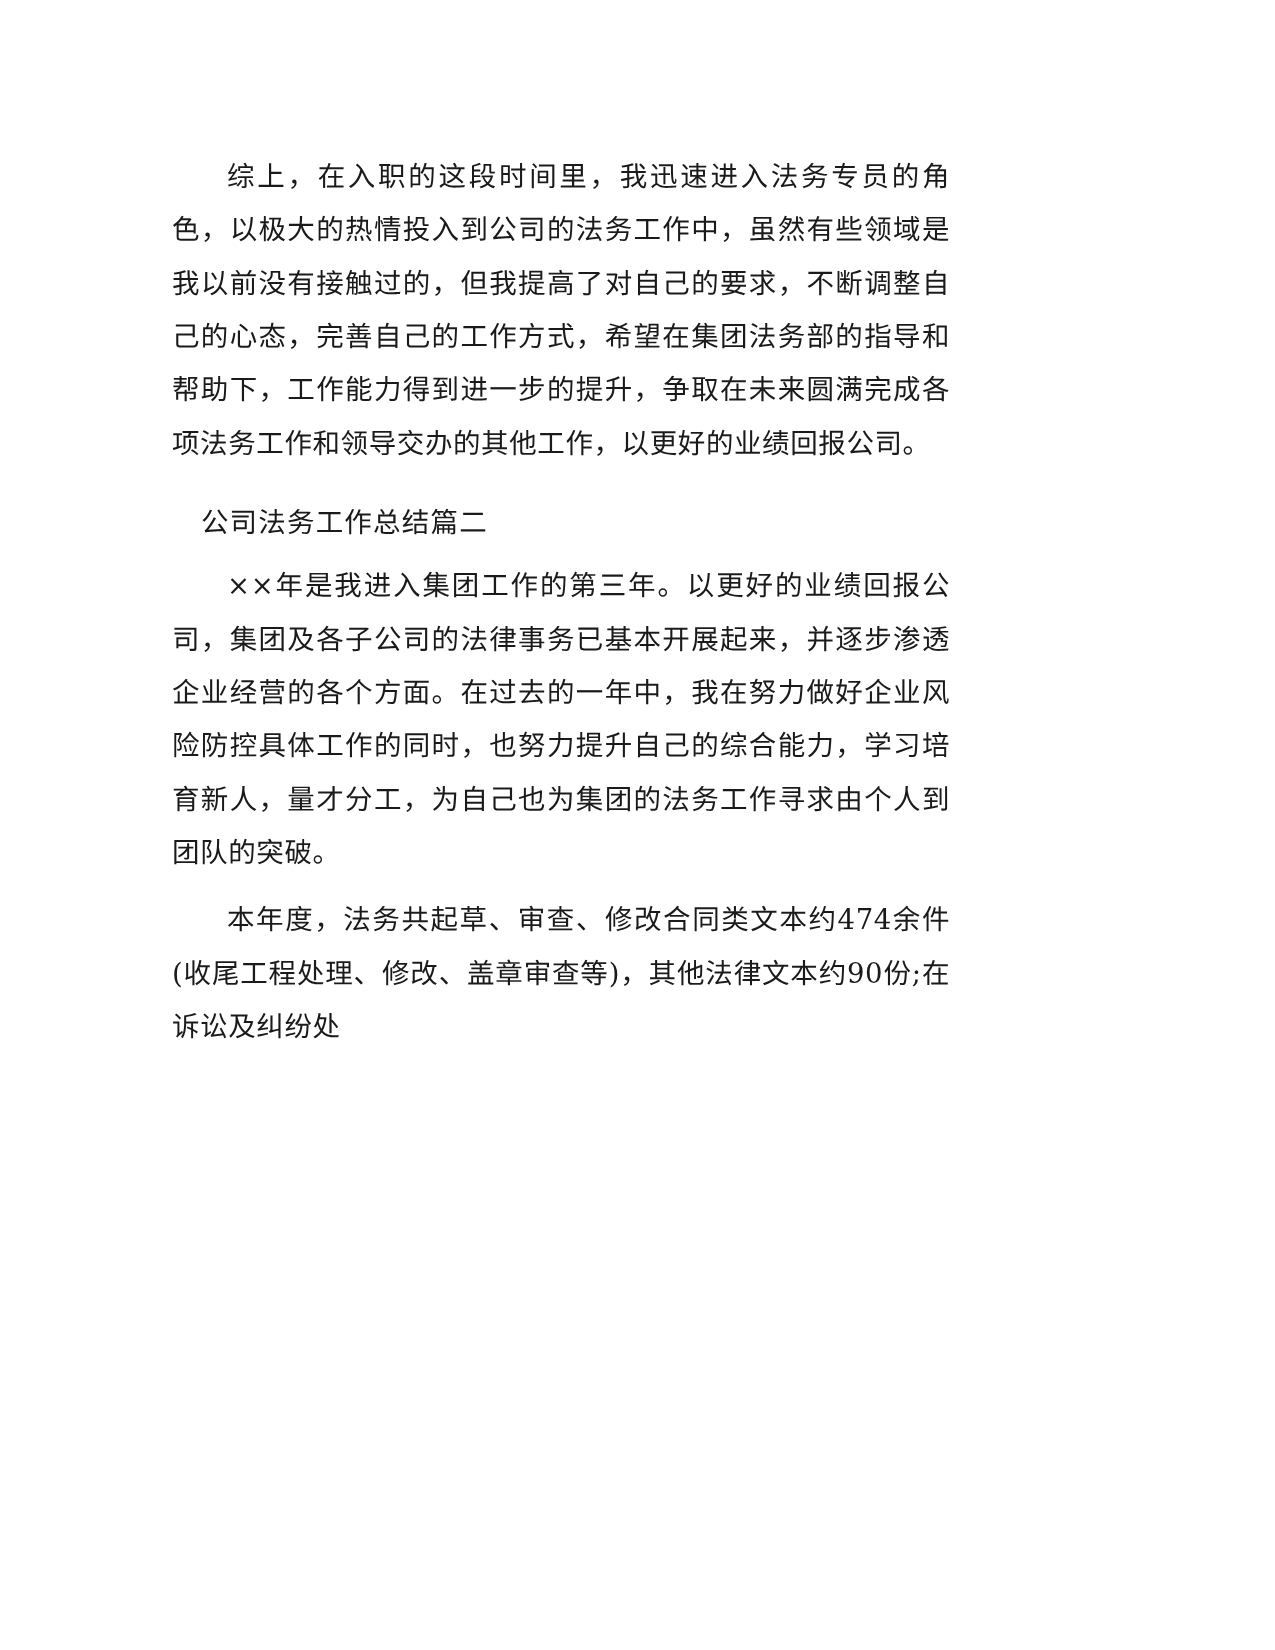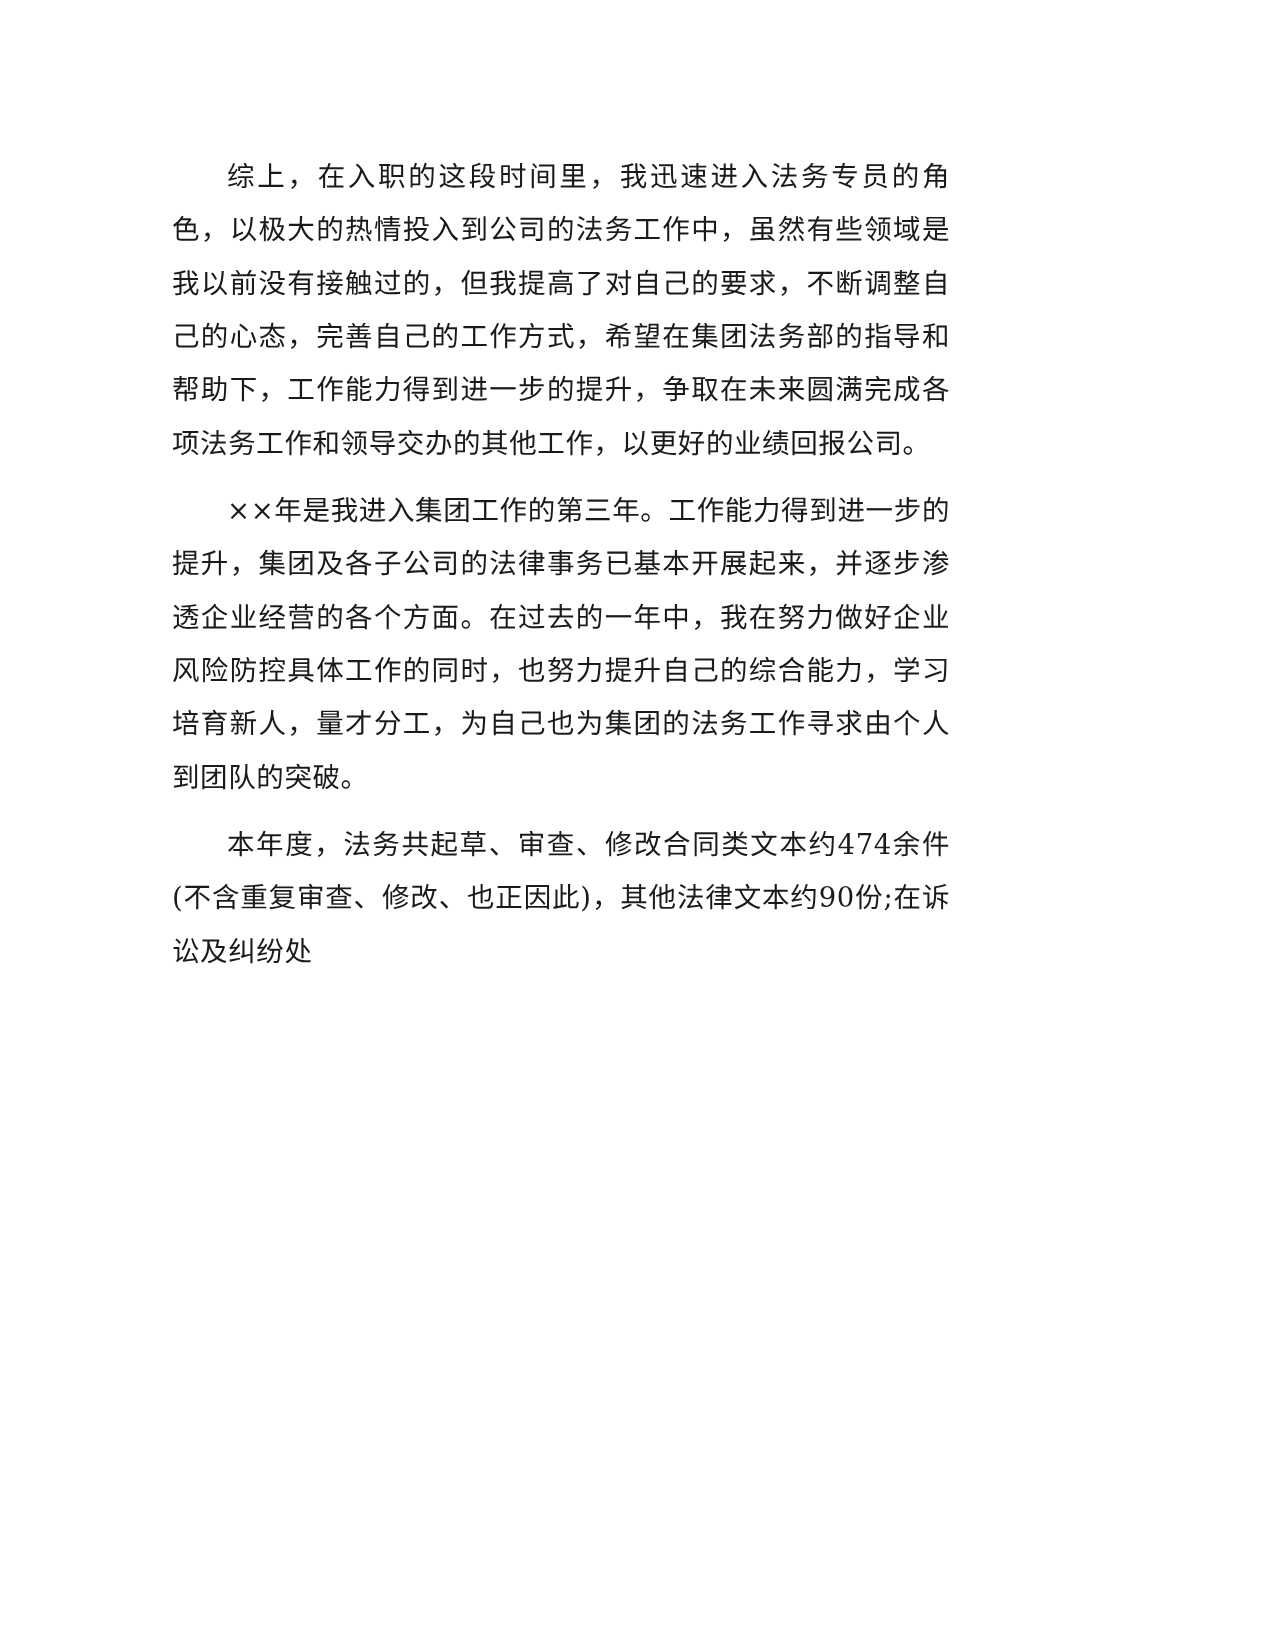--- a/index.html
+++ b/index.html
@@ -44,20 +44,21 @@
   }
 </style>
 </head>
 <body>
 
 <div class="page">
   <div class="doc-body">
 
     <p class="para spacer-after">综上，在入职的这段时间里，我迅速进入法务专员的角色，以极大的热情投入到公司的法务工作中，虽然有些领域是我以前没有接触过的，但我提高了对自己的要求，不断调整自己的心态，完善自己的工作方式，希望在集团法务部的指导和帮助下，工作能力得到进一步的提升，争取在未来圆满完成各项法务工作和领导交办的其他工作，以更好的业绩回报公司。</p>
 
+    <p class="heading">公司法务工作总结篇二</p>
 
-    <p class="para spacer-after">××年是我进入集团工作的第三年。工作能力得到进一步的提升，集团及各子公司的法律事务已基本开展起来，并逐步渗透企业经营的各个方面。在过去的一年中，我在努力做好企业风险防控具体工作的同时，也努力提升自己的综合能力，学习培育新人，量才分工，为自己也为集团的法务工作寻求由个人到团队的突破。</p>
+    <p class="para spacer-after">××年是我进入集团工作的第三年。以更好的业绩回报公司，集团及各子公司的法律事务已基本开展起来，并逐步渗透企业经营的各个方面。在过去的一年中，我在努力做好企业风险防控具体工作的同时，也努力提升自己的综合能力，学习培育新人，量才分工，为自己也为集团的法务工作寻求由个人到团队的突破。</p>
 
 
-    <p class="para">本年度，法务共起草、审查、修改合同类文本约474余件(不含重复审查、修改、也正因此)，其他法律文本约90份;在诉讼及纠纷处</p>
+    <p class="para">本年度，法务共起草、审查、修改合同类文本约474余件(收尾工程处理、修改、盖章审查等)，其他法律文本约90份;在诉讼及纠纷处</p>
 
   </div>
 </div>
 
 </body></html>

